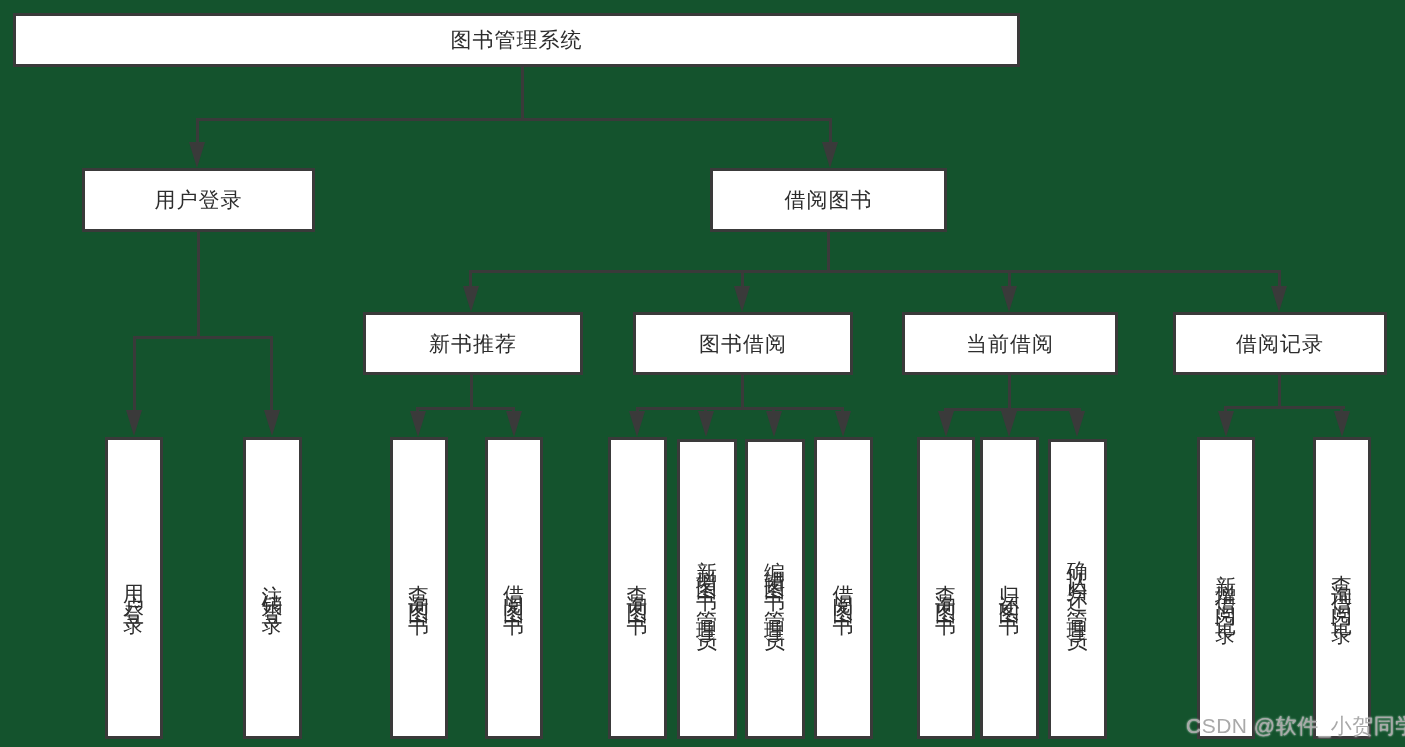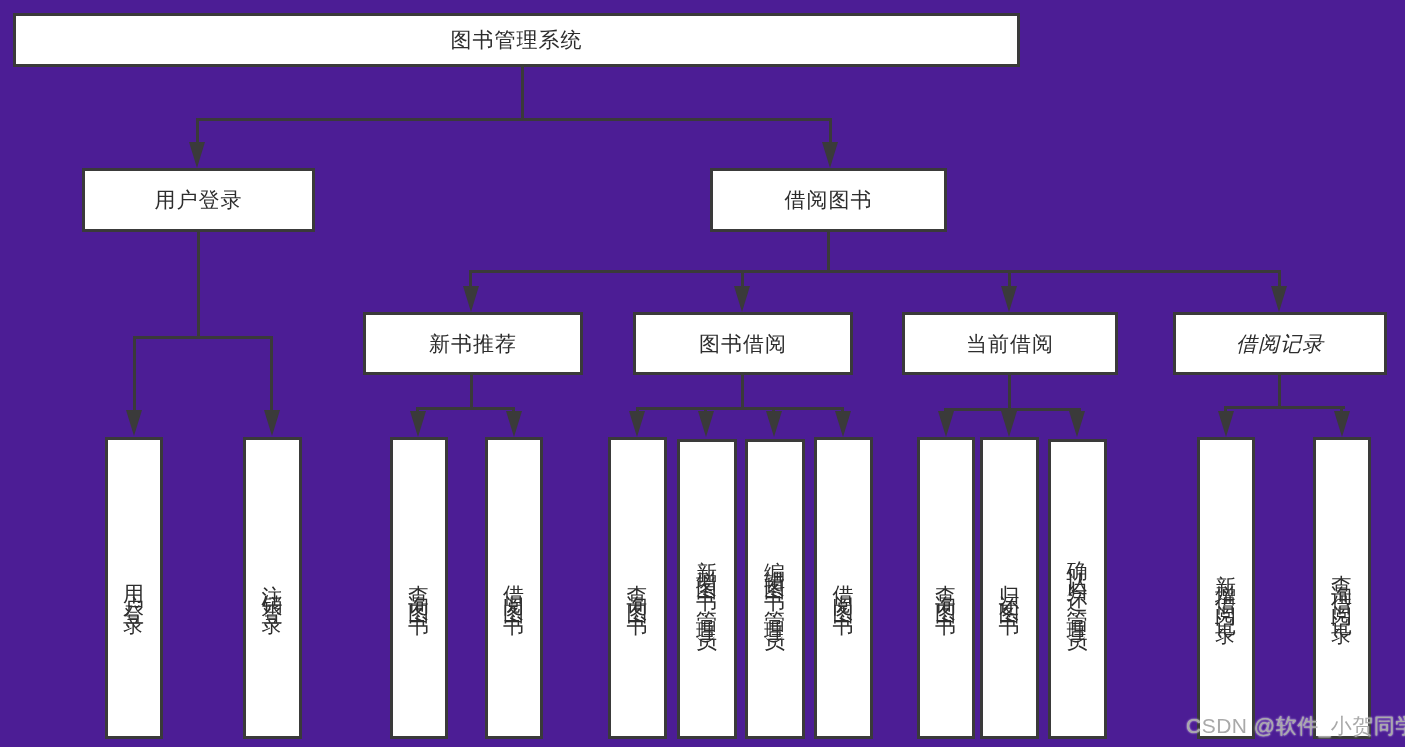--- a/index.html
+++ b/index.html
@@ -1,18 +1,18 @@
 <!DOCTYPE html>
 <html><head>
 <meta charset="utf-8">
 <style>
   html,body { margin:0; padding:0; background:#ffffff; }
   #stage {
     position:relative; width:1405px; height:747px;
-    background:#4c1d95; overflow:hidden;
+    background:#14532d; overflow:hidden;
     font-family:"Liberation Sans","DejaVu Sans",sans-serif;
   }
   .box {
     position:absolute; background:#ffffff;
     border:3px solid #3a3a3a; box-sizing:border-box;
     display:flex; align-items:center; justify-content:center;
     font-size:21px; color:#2d2d2d; letter-spacing:1px;
     white-space:nowrap;
   }
   .vbox { letter-spacing:0; }
@@ -56,21 +56,21 @@
   </div>
 
   <div class="box" style="left:633px; top:312px; width:220px; height:63px;">
     <span>图书借阅</span>
   </div>
 
   <div class="box" style="left:902px; top:312px; width:216px; height:63px;">
     <span>当前借阅</span>
   </div>
 
-  <div class="box" style="left:1173px; top:312px; width:214px; height:63px;font-style:italic;">
+  <div class="box" style="left:1173px; top:312px; width:214px; height:63px;">
     <span>借阅记录</span>
   </div>
 
   <div class="box vbox" style="left:105px; top:437px; width:58px; height:302px;">
     <span class="vtext">用户登录</span>
   </div>
   <div class="box vbox" style="left:243px; top:437px; width:59px; height:302px;">
     <span class="vtext">注销登录</span>
   </div>
 

